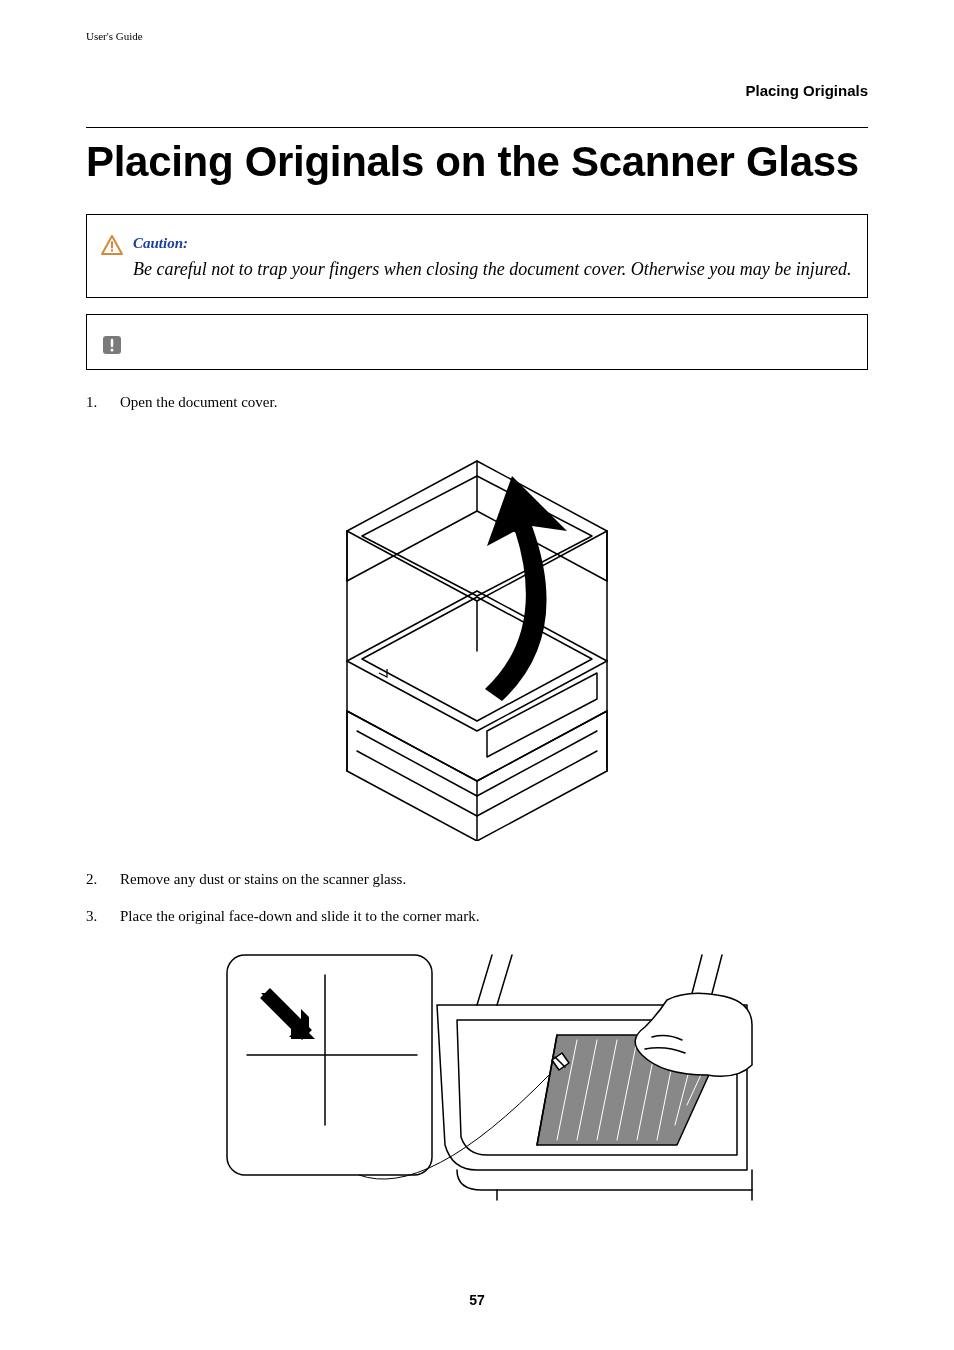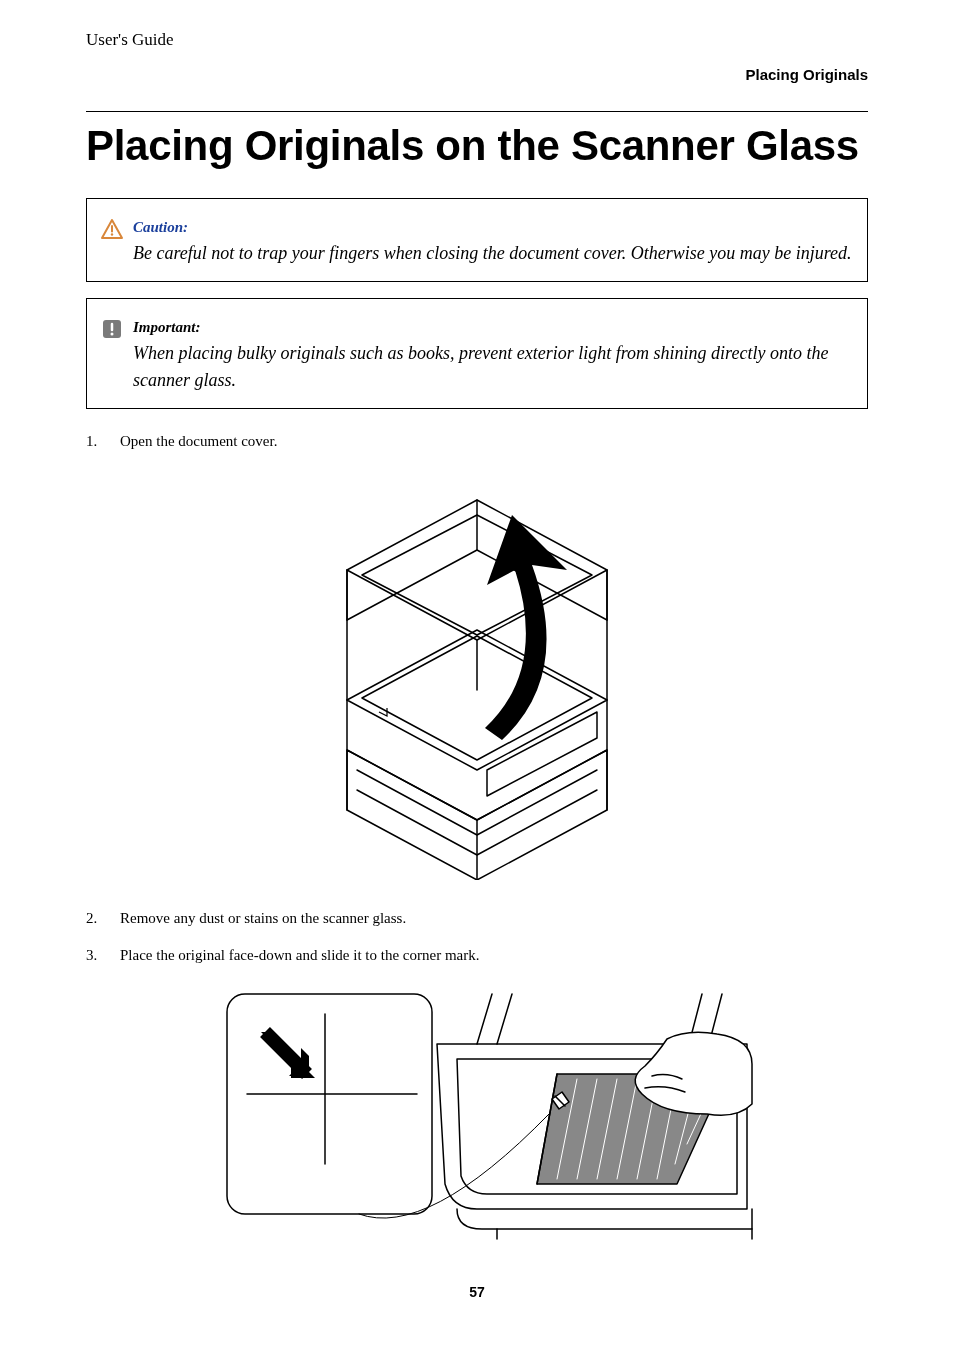--- a/index.html
+++ b/index.html
@@ -9,23 +9,23 @@
     }
     body {
       font-family: Georgia, 'Times New Roman', serif;
       width: 954px;
       height: 1350px;
       background: #fff;
       position: relative;
       padding: 30px 86px 0 86px;
     }
     .header-guide {
-      font-size: 17px;
+      font-size: 11px;
       font-family: Georgia, serif;
-      margin-bottom: 16px;
+      margin-bottom: 40px;
     }
     .header-section {
       font-size: 15px;
       font-weight: bold;
       text-align: right;
       font-family: Arial, sans-serif;
       margin-bottom: 28px;
     }
     .hr-top {
       border: none;
@@ -95,21 +95,21 @@
     }
     .figure {
       text-align: center;
       margin: 20px 0 26px 0;
     }
     .figure svg {
       display: inline-block;
     }
     .page-number {
       position: absolute;
-      bottom: 50px;
+      bottom: 42px;
       left: 0;
       right: 0;
       text-align: center;
       font-size: 14px;
       font-weight: bold;
       font-family: Arial, sans-serif;
     }
   </style>
 </head>
 <body>
@@ -135,24 +135,20 @@
 </div>
 
 <div class="notice-box">
   <div class="notice-icon">
     <svg width="20" height="20" viewBox="0 0 20 20">
       <rect x="1" y="1" width="18" height="18" rx="3" fill="#7a7a7a"></rect>
       <line x1="10" y1="5" x2="10" y2="11" stroke="#fff" stroke-width="2.5" stroke-linecap="round"></line>
       <circle cx="10" cy="15" r="1.5" fill="#fff"></circle>
     </svg>
   </div>
-  <div class="notice-content">
-    <div class="notice-label">Important:</div>
-    <div class="notice-text">When placing bulky originals such as books, prevent exterior light from shining directly onto the scanner glass.</div>
-  </div>
 </div>
 
 <ol>
   <li>Open the document cover.</li>
 </ol>
 
 <div class="figure">
   <svg width="380" height="410" viewBox="0 0 380 410">
 
     <g stroke="#000" stroke-width="1.5" fill="none" stroke-linejoin="round" stroke-linecap="round">

